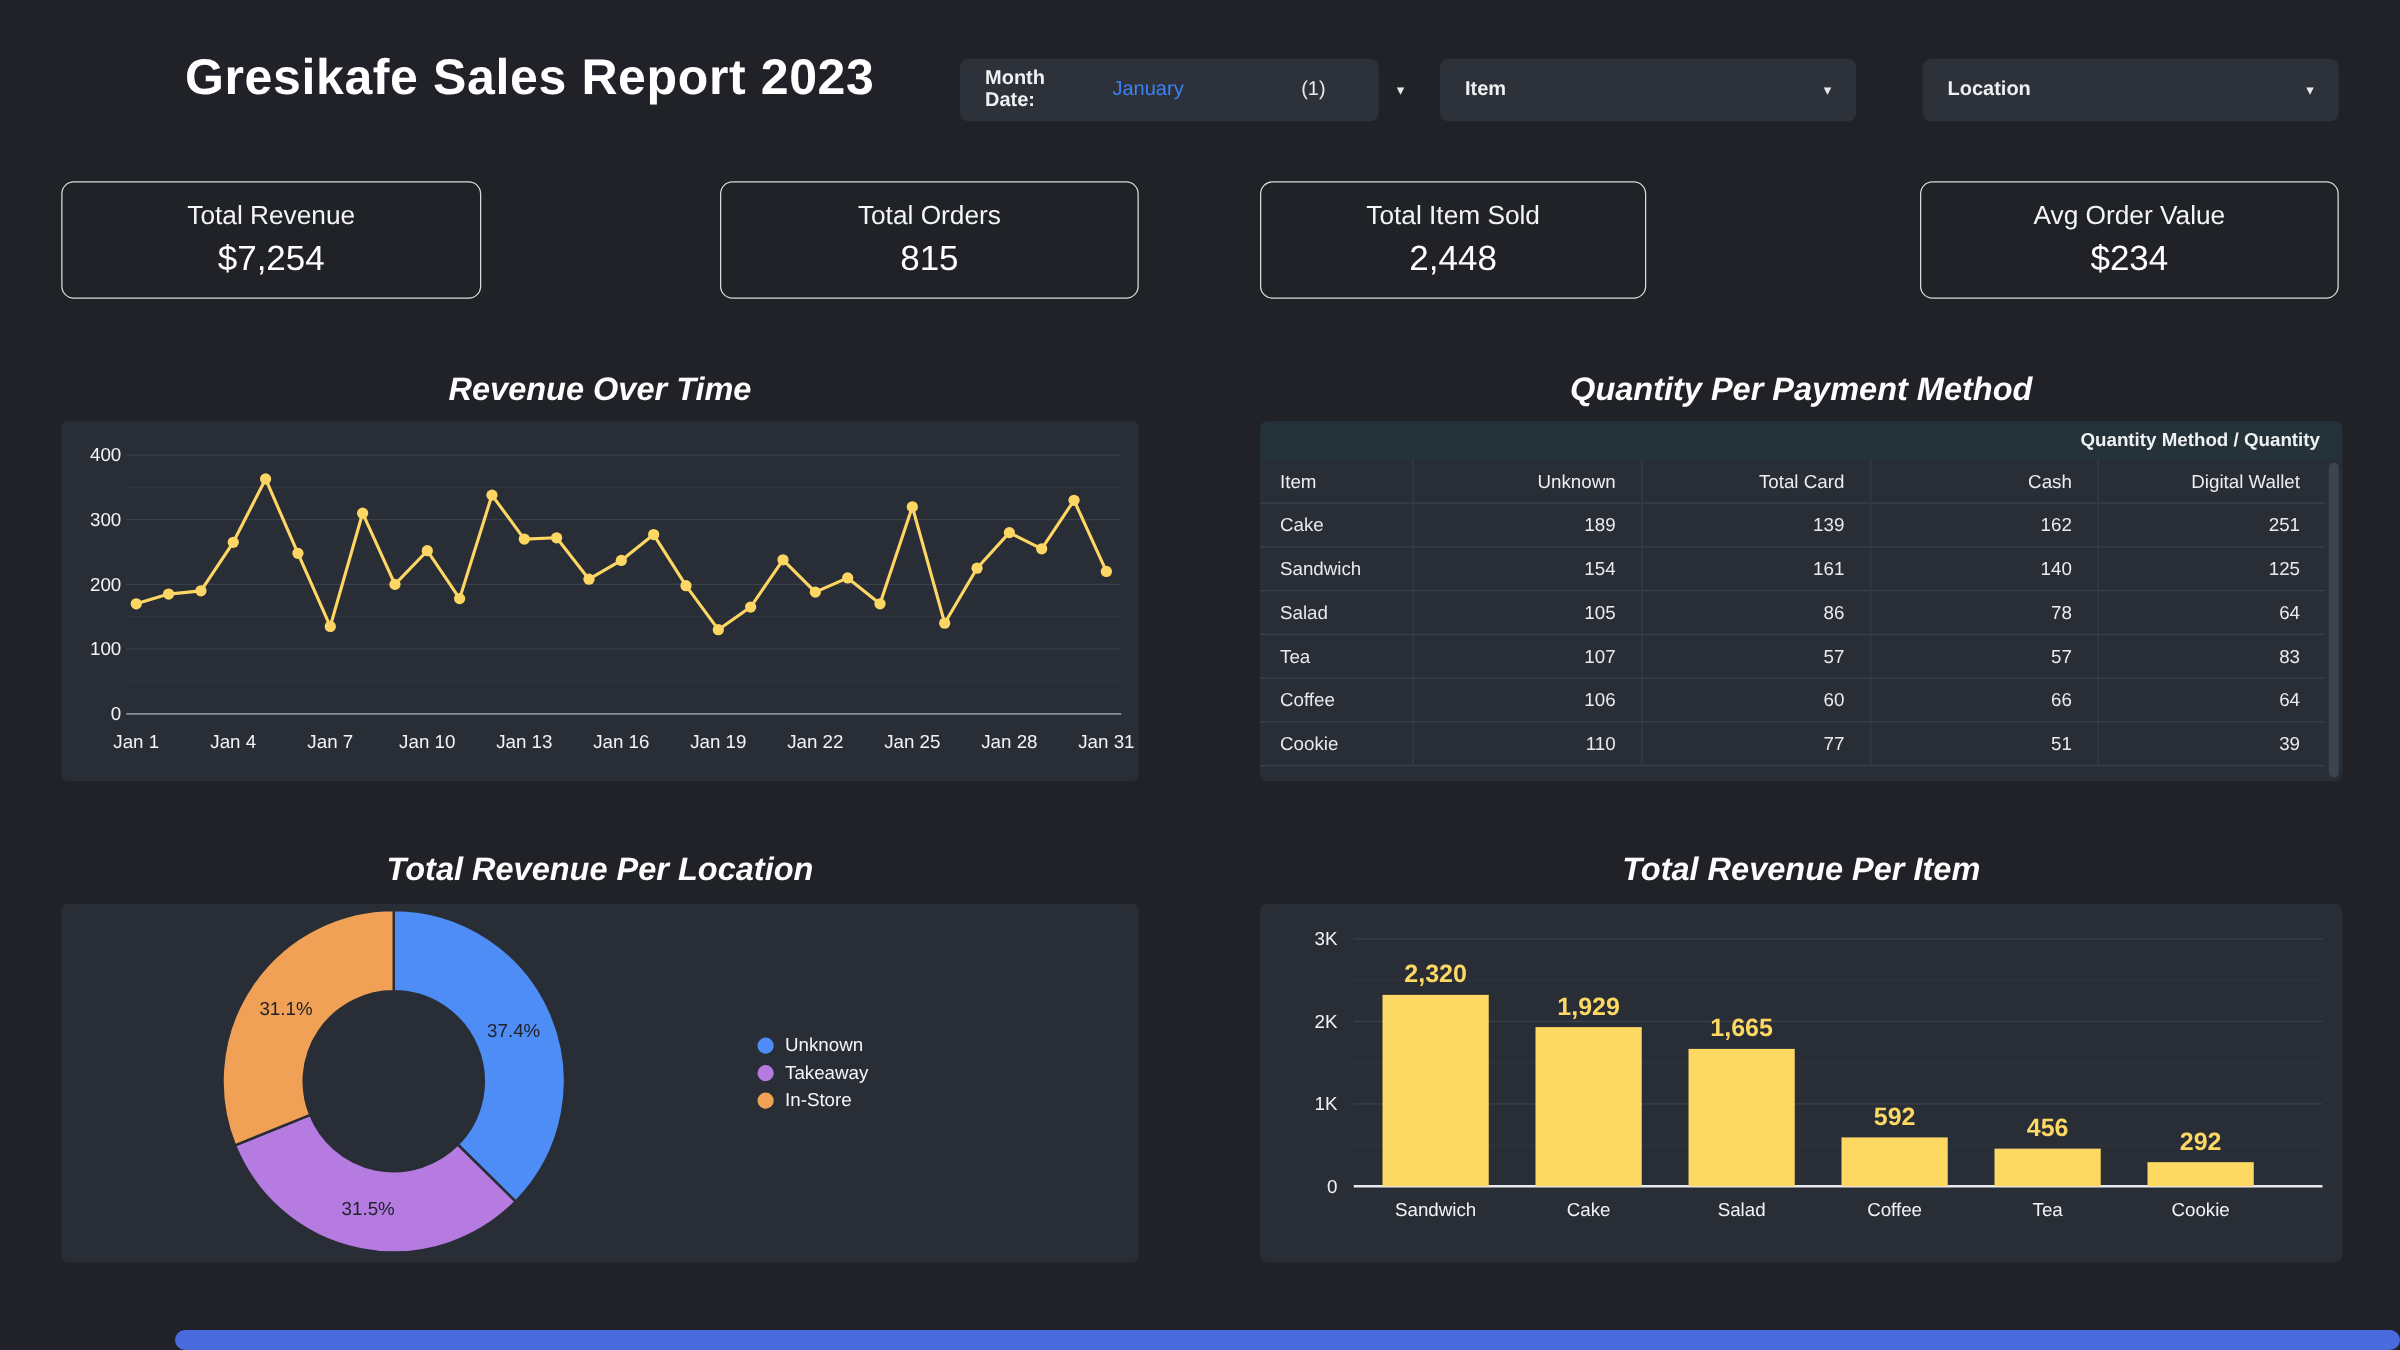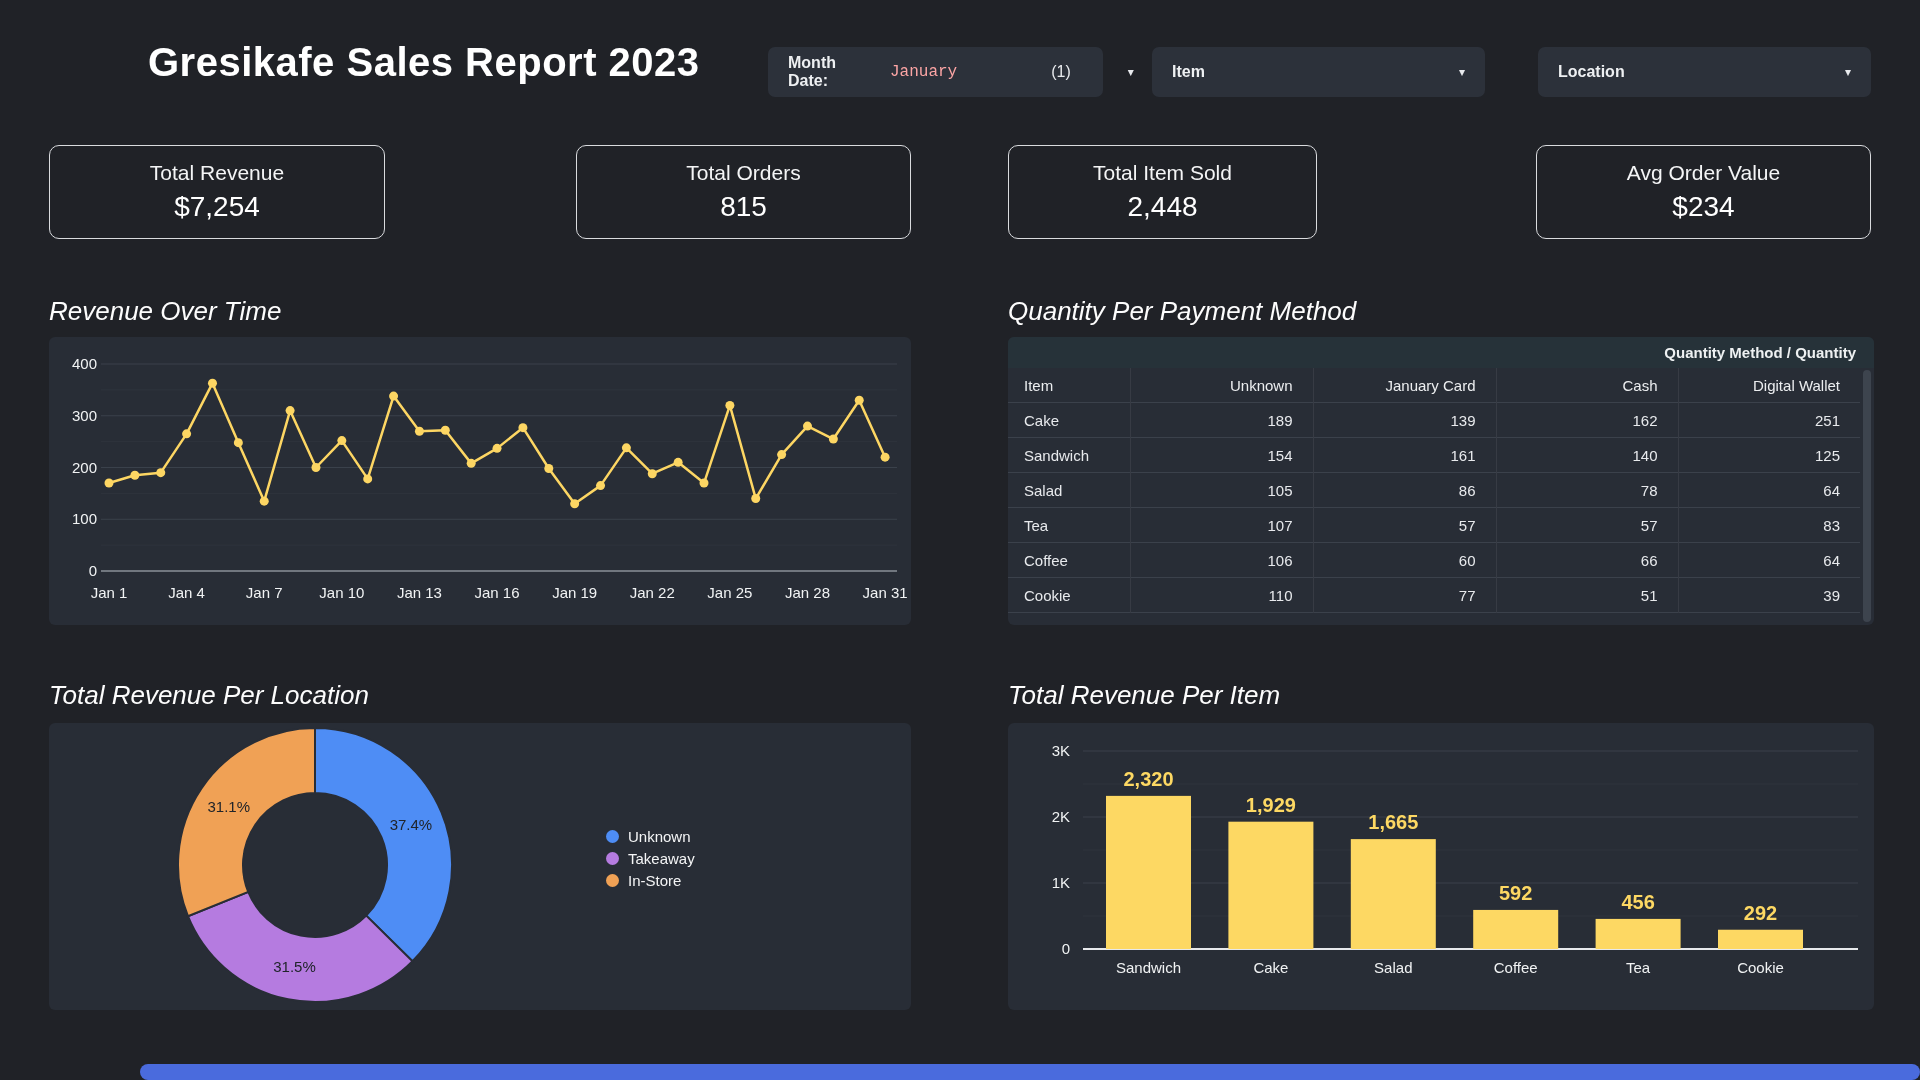--- a/index.html
+++ b/index.html
@@ -7,35 +7,35 @@
         font-family:"Liberation Sans",sans-serif;color:#ffffff;}
   .abs{position:absolute;}
   .page-title{left:148px;top:40px;font-size:40px;font-weight:bold;letter-spacing:.5px;}
   
   .dd{top:47px;height:50px;background:#2c313a;border-radius:7px;display:flex;align-items:center;
       padding:0 20px;box-sizing:border-box;font-size:16px;cursor:pointer;gap:47px;}
   .dd1{left:768px;width:335px;}
   .dd2{left:1152px;width:333px;}
   .dd3{left:1538px;width:333px;}
   .dd-label{font-weight:bold;color:#eef0f2;}
-  .dd-value{color:#fca5a5;margin-left:7px;font-family:Liberation Mono, monospace;}
+  .dd-value{color:#3b82f6;margin-left:7px;}
   .dd-spacer{flex:1;}
   .dd-count{color:#e8eaed;margin-right:10px;}
   .dd-chev{color:#e8eaed;font-size:12px;}
   
   .kpi{top:145px;height:94px;border:1px solid #d9dbde;border-radius:10px;box-sizing:border-box;
        display:flex;flex-direction:column;align-items:center;justify-content:center;}
   .kpi .k-label{font-size:21px;color:#f4f5f6;margin-bottom:6px;}
   .kpi .k-value{font-size:28px;color:#ffffff;}
   .kpi1{left:49px;width:336px;}
   .kpi2{left:576px;width:335px;}
   .kpi3{left:1008px;width:309px;}
   .kpi4{left:1536px;width:335px;}
   
-  .chart-title{font-size:26px;font-style:italic;font-weight:normal;text-align:left;color:#fdfdfd;}
+  .chart-title{font-size:26px;font-style:italic;font-weight:bold;text-align:center;color:#fdfdfd;}
   .ct1{left:49px;width:862px;top:296px;}
   .ct2{left:1008px;width:866px;top:296px;}
   .ct3{left:49px;width:862px;top:680px;}
   .ct4{left:1008px;width:866px;top:680px;}
   
   .panel{background:#282d36;border-radius:6px;overflow:hidden;}
   .p1{left:49px;top:337px;width:862px;height:288px;}
   .p2{left:1008px;top:337px;width:866px;height:288px;}
   .p3{left:49px;top:723px;width:862px;height:287px;}
   .p4{left:1008px;top:723px;width:866px;height:287px;}
@@ -177,21 +177,21 @@
         <col style="width:122px">
           <col style="width:183px">
           <col style="width:183px">
         <col style="width:182px">
           <col style="width:182px">
       </colgroup>
       <thead>
           <tr id="qty-head">
             <th>Item</th>
             <th>Unknown</th>
-            <th>January Card</th>
+            <th>Total Card</th>
             <th>Cash</th>
             <th>Digital Wallet</th>
           </tr>
         </thead>
       <tbody id="qty-body">
           <tr>
             <td>Cake</td>
             <td>189</td>
             <td>139</td>
             <td>162</td>

